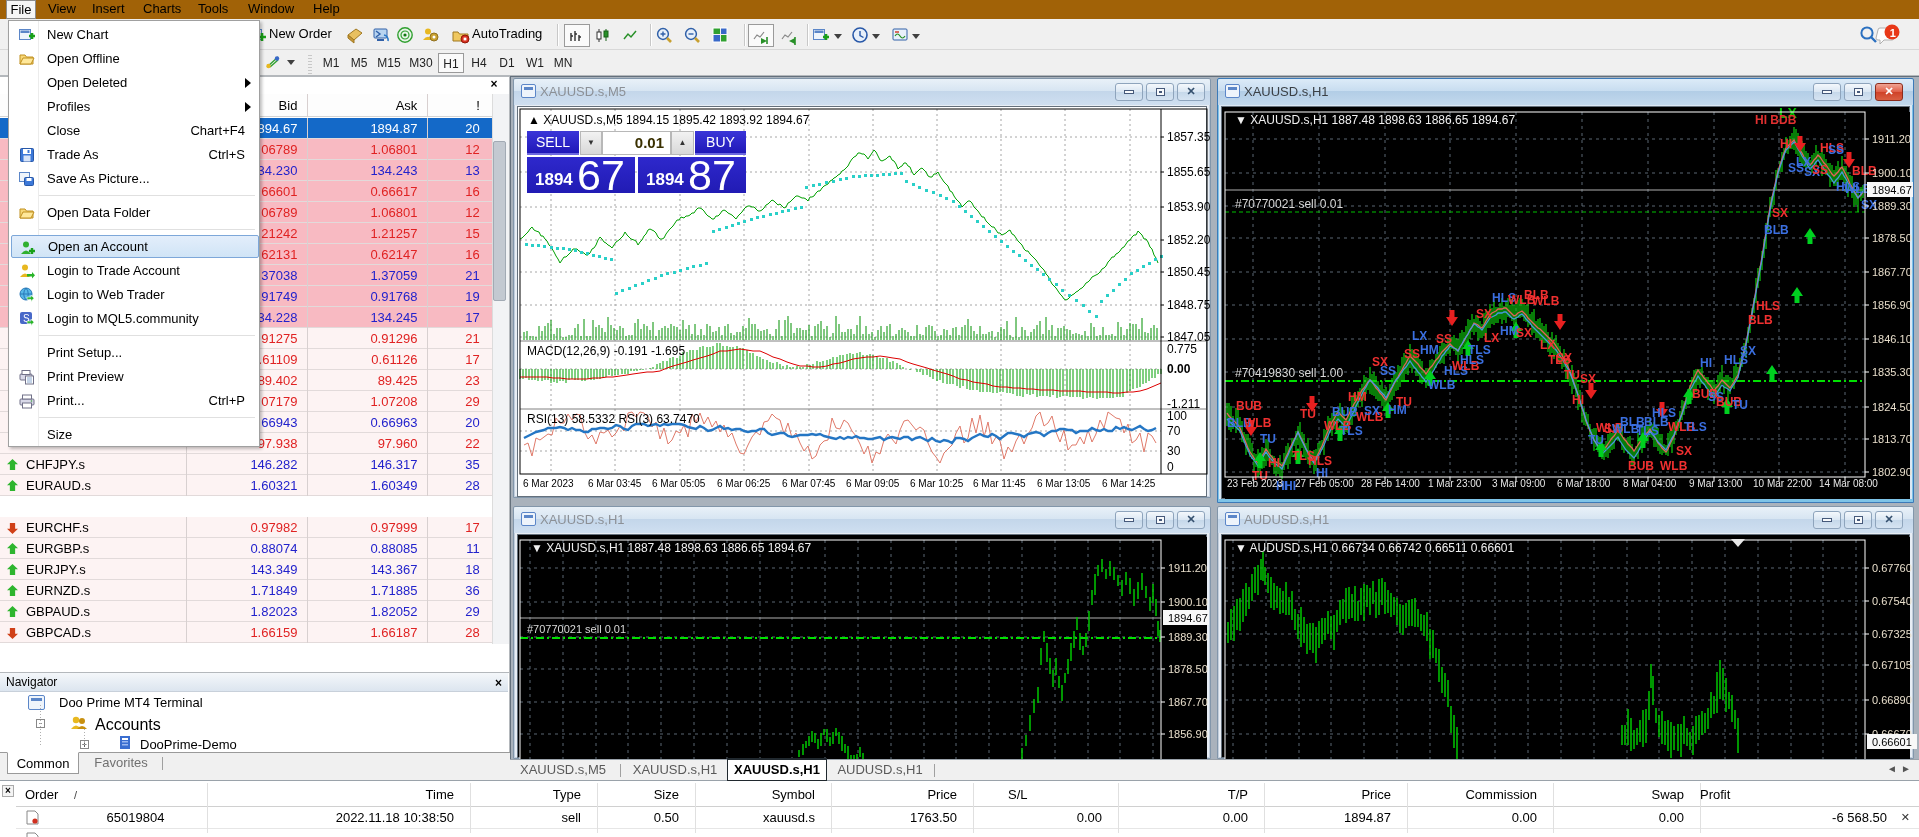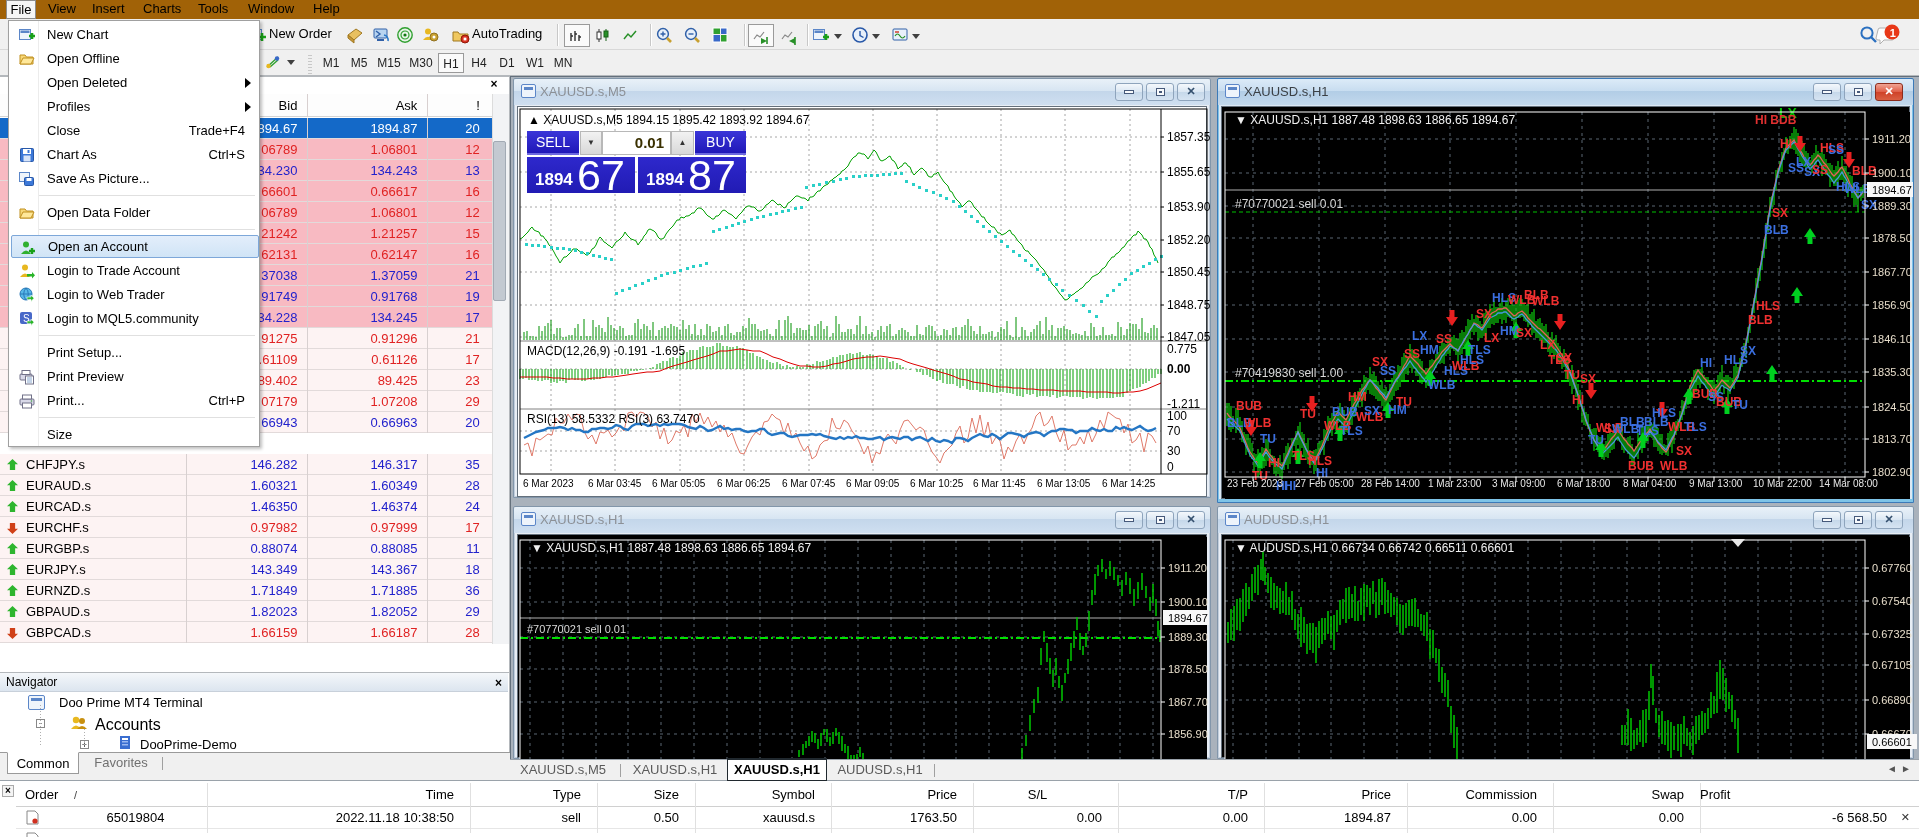--- a/index.html
+++ b/index.html
@@ -223,46 +223,44 @@
       <span class="cl" style="left:427px"></span>
     </div>
     <div class="mwrow litepink" style="top:335px">
       <span class="c-bid blu">0.66943&nbsp;</span>
       <span class="c-ask blu">0.66963&nbsp;</span>
       <span class="c-x blu">20&nbsp;&nbsp;</span>
       <span class="cl" style="left:186px"></span>
       <span class="cl" style="left:307px"></span>
       <span class="cl" style="left:427px"></span>
     </div>
+    <div class="mwrow litepink" style="top:356px">
+      <span class="c-bid red">97.938&nbsp;</span>
+      <span class="c-ask red">97.960&nbsp;</span>
+      <span class="c-x red">22&nbsp;&nbsp;</span>
+      <span class="cl" style="left:186px"></span>
+      <span class="cl" style="left:307px"></span>
+      <span class="cl" style="left:427px"></span>
+    </div>
     <div class="mwrow litepink" style="top:377px">
       <span class="arrup"></span>
       <span class="c-sym">CHFJPY.s</span>
       <span class="c-bid blu">146.282&nbsp;</span>
       <span class="c-ask blu">146.317&nbsp;</span>
       <span class="c-x blu">35&nbsp;&nbsp;</span>
       <span class="cl" style="left:186px"></span>
       <span class="cl" style="left:307px"></span>
       <span class="cl" style="left:427px"></span>
     </div>
     <div class="mwrow litepink" style="top:398px">
       <span class="arrup"></span>
       <span class="c-sym">EURAUD.s</span>
       <span class="c-bid blu">1.60321&nbsp;</span>
       <span class="c-ask blu">1.60349&nbsp;</span>
       <span class="c-x blu">28&nbsp;&nbsp;</span>
-      <span class="cl" style="left:186px"></span>
-      <span class="cl" style="left:307px"></span>
-      <span class="cl" style="left:427px"></span>
-    </div>
-    <div class="mwrow litepink" style="top:419px">
-      <span class="arrup"></span>
-      <span class="c-sym">EURCAD.s</span>
-      <span class="c-bid blu">1.46350&nbsp;</span>
-      <span class="c-ask blu">1.46374&nbsp;</span>
-      <span class="c-x blu">24&nbsp;&nbsp;</span>
       <span class="cl" style="left:186px"></span>
       <span class="cl" style="left:307px"></span>
       <span class="cl" style="left:427px"></span>
     </div>
     <div class="mwrow litepink" style="top:440px">
       <span class="arrdn"></span>
       <span class="c-sym">EURCHF.s</span>
       <span class="c-bid red">0.97982&nbsp;</span>
       <span class="c-ask red">0.97999&nbsp;</span>
       <span class="c-x red">17&nbsp;&nbsp;</span>
@@ -870,21 +868,21 @@
   </div>
 <div id="term" class="abs">
     <div class="abs" style="left:2px;top:4px;width:12px;height:12px;border:1px solid #aaa;background:#f4f4f4;text-align:center;line-height:10px;font-size:10px;font-weight:bold">×</div>
     <div class="thead">
       <span class="tcol" style="left:9px;width:191px;text-align:left">Order</span>
       <span class="tcol" style="left:191px;width:255px;text-align:right">Time</span>
       <span class="tcol" style="left:454px;width:119px;text-align:right">Type</span>
       <span class="tcol" style="left:581px;width:90px;text-align:right">Size</span>
       <span class="tcol" style="left:679px;width:128px;text-align:right">Symbol</span>
       <span class="tcol" style="left:815px;width:134px;text-align:right">Price</span>
-      <span class="tcol" style="left:957px;width:137px;text-align:center">S/L</span>
+      <span class="tcol" style="left:992px;width:137px;text-align:left">S/L</span>
       <span class="tcol" style="left:1102px;width:138px;text-align:right">T/P</span>
       <span class="tcol" style="left:1248px;width:135px;text-align:right">Price</span>
       <span class="tcol" style="left:1391px;width:138px;text-align:right">Commission</span>
       <span class="tcol" style="left:1537px;width:139px;text-align:right">Swap</span>
       <span class="tcol" style="left:1684px;width:195px;">Profit</span>
       <span class="tcol" style="left:58px;width:20px;color:#444;font-size:11px">/</span>
     </div>
     <div class="trow" style="top:26px">
       <svg class="abs" style="left:10px;top:3px" width="14" height="16">
         <path d="M1 1 h8 l3 3 v10 h-11 z" fill="#fff" stroke="#888"></path>
@@ -954,30 +952,30 @@
     <div class="mi" style="top:50px">
       <span class="lbl">Open Deleted</span>
       <span class="sub"></span>
     </div>
     <div class="mi" style="top:74px">
       <span class="lbl">Profiles</span>
       <span class="sub"></span>
     </div>
     <div class="mi" style="top:98px">
       <span class="lbl">Close</span>
-      <span class="sc">Trade+F4</span>
+      <span class="sc">Chart+F4</span>
     </div>
     <div class="mi" style="top:122px">
       <svg class="mico" width="16" height="16">
         <rect x="1.5" y="1.5" width="13" height="13" rx="1" fill="#3c78d8" stroke="#2858a8"></rect>
         <rect x="4" y="2" width="8" height="5" fill="#fff"></rect>
         <rect x="4.5" y="8.5" width="7" height="6" fill="#d8e4f8"></rect>
         <rect x="8.5" y="3" width="2" height="3" fill="#3c78d8"></rect>
       </svg>
-      <span class="lbl">Chart As</span>
+      <span class="lbl">Trade As</span>
       <span class="sc">Ctrl+S</span>
     </div>
     <div class="mi" style="top:146px">
       <svg class="mico" width="16" height="16">
         <rect x="0.5" y="1.5" width="10" height="9" fill="#eef4fb" stroke="#5b86c8"></rect>
         <rect x="5.5" y="6.5" width="9" height="8" rx="1" fill="#3c78d8" stroke="#2858a8"></rect>
         <rect x="7.5" y="7" width="5" height="3" fill="#fff"></rect>
       </svg>
       <span class="lbl">Save As Picture...</span>
     </div>

